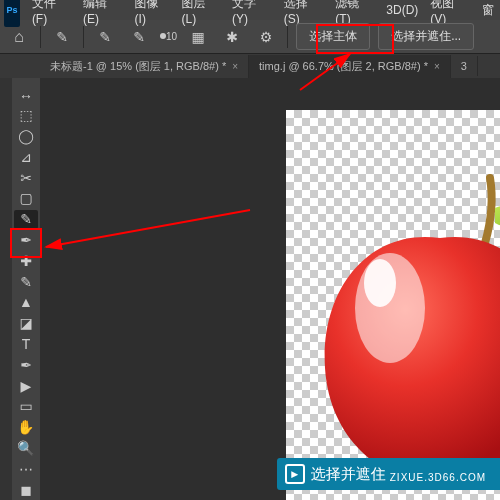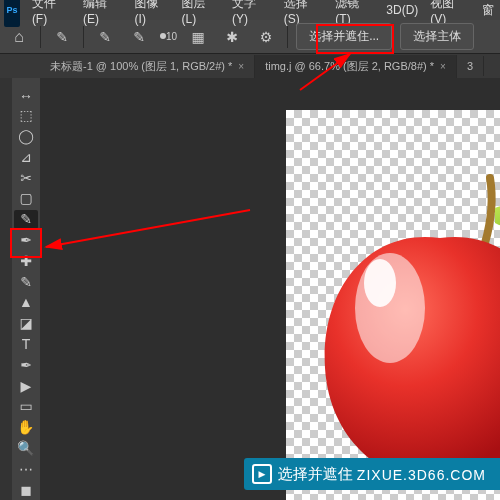--- a/index.html
+++ b/index.html
@@ -31,21 +31,21 @@
   .red-box-tool { position:absolute; left:10px; top:228px; width:32px; height:30px; border:2px solid #ff0000; pointer-events:none; }
 
   .canvas { flex:1; position:relative; overflow:hidden; }
   .checker { position:absolute; left:246px; top:32px; right:0; bottom:0; background:
     linear-gradient(45deg,#ccc 25%,transparent 25%,transparent 75%,#ccc 75%),
     linear-gradient(45deg,#ccc 25%,#fff 25%,#fff 75%,#ccc 75%);
     background-size:16px 16px; background-position:0 0,8px 8px; }
 
   .watermark { position:absolute; right:0; bottom:10px; background:#0a7ea4; color:#fff; font-size:15px; padding:6px 14px 6px 8px; display:flex; align-items:center; gap:6px; border-radius:3px 0 0 3px; }
   .wm-play { width:20px; height:20px; border:2px solid #fff; border-radius:3px; display:flex; align-items:center; justify-content:center; font-size:9px; }
-  .wm-sub { font-size:14px; letter-spacing:1px; margin-left:-2px; align-self:flex-end; margin-bottom:1px; }
+  .wm-sub { font-size:10px; letter-spacing:1px; margin-left:-2px; align-self:flex-end; margin-bottom:1px; }
 
   svg.arrows { position:absolute; left:0; top:0; width:500px; height:500px; pointer-events:none; }
 </style>
 </head>
 <body>
 
 <div class="menubar">
   <div class="ps-logo">Ps</div>
   <div class="menu-item">文件(F)</div>
   <div class="menu-item">编辑(E)</div>
@@ -81,28 +81,28 @@
   <div class="opt-btn">
       <span>▦</span>
     </div>
   <div class="opt-btn">
       <span>✱</span>
     </div>
   <div class="opt-btn">
       <span>⚙</span>
     </div>
   <div class="divider"></div>
+  <div class="txt-btn">选择主体</div>
   <div class="txt-btn">选择并遮住...</div>
-  <div class="txt-btn">选择主体</div>
 </div>
 <div class="red-box-opt"></div>
 
 <div class="tabbar" style="padding-left:40px;">
   <div class="tab">
-    <span>未标题-1 @ 100% (图层 1, RGB/2#) *</span>
+    <span>未标题-1 @ 15% (图层 1, RGB/8#) *</span>
     <span class="close">×</span>
   </div>
   <div class="tab active">
     <span>timg.j  @ 66.7% (图层 2, RGB/8#) *</span>
     <span class="close">×</span>
   </div>
   <div class="tab">
     <span>3</span>
   </div>
 </div>

